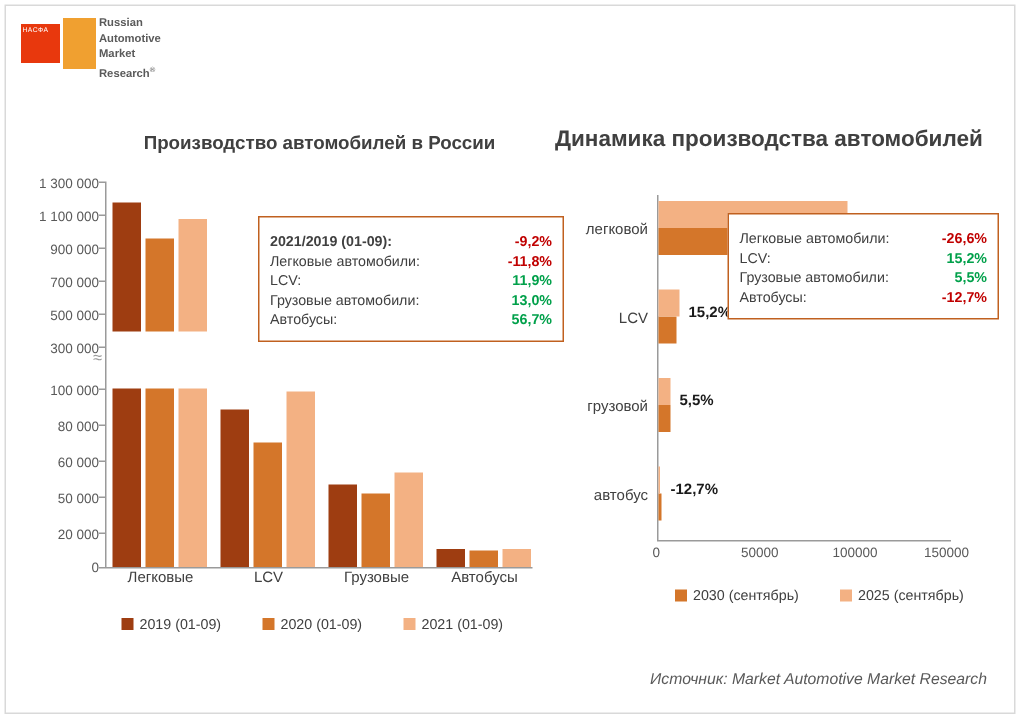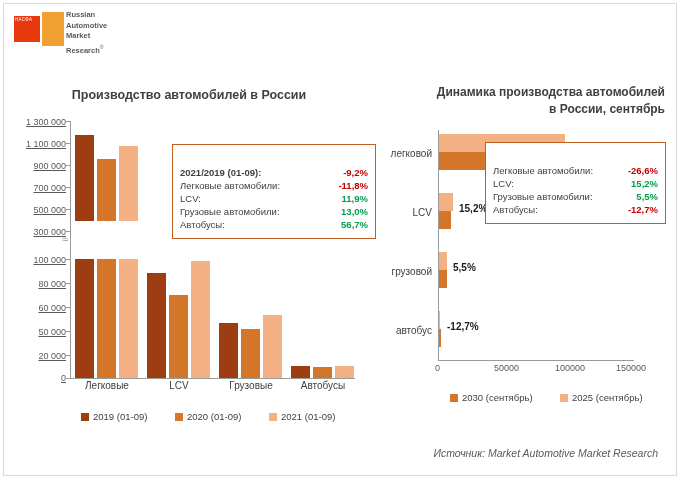--- a/index.html
+++ b/index.html
@@ -19,33 +19,33 @@
   
   .logo{position:absolute;left:14px;top:10px;width:140px;height:52px;}
   .logo .sq-red{position:absolute;left:0;top:6px;width:26px;height:26px;background:#e8380d;}
   .logo .sq-orange{position:absolute;left:28px;top:2px;width:22px;height:34px;background:#f0a030;}
   .logo .nacfa{position:absolute;left:1px;top:1px;font-size:4.5px;color:#ffffff;letter-spacing:.3px;}
   .logo .txt{position:absolute;left:52px;top:0px;font-size:7.5px;font-weight:bold;color:#5a5a5a;line-height:10.5px;}
   .logo .txt sup{font-size:5px;font-weight:normal;}
 
   
   .title-left{
-    position:absolute;left:24px;top:88px;width:330px;
+    position:absolute;left:48px;top:88px;width:330px;
     text-align:center;font-size:12.5px;font-weight:bold;color:#404040;
   }
   .title-right{
     position:absolute;left:370px;top:84px;width:295px;
-    text-align:right;font-size:12px;font-weight:bold;color:#404040;line-height:17px;
+    text-align:left;font-size:15px;font-weight:bold;color:#404040;line-height:17px;
   }
 
   
   .lchart{position:absolute;left:14px;top:118px;width:350px;height:300px;}
   .ly-labels{position:absolute;left:0;top:0;width:54px;height:260px;}
   .ly-labels div{
-    position:absolute;right:2px;font-size:9px;color:#595959;text-align:right;white-space:nowrap;text-decoration:underline;
+    position:absolute;right:2px;font-size:9px;color:#595959;text-align:right;white-space:nowrap;
   }
   .laxis-v{position:absolute;left:56px;top:3px;width:1px;height:257px;background:#9a9a9a;}
   .laxis-h{position:absolute;left:56px;top:260px;width:285px;height:1px;background:#9a9a9a;}
   .ltick{position:absolute;left:52px;width:4px;height:1px;background:#9a9a9a;}
   .lgap{position:absolute;left:48px;font-size:11px;color:#9a9a9a;line-height:6px;}
 
   .plotlow{position:absolute;left:57px;top:141px;width:284px;height:119px;}
   .plothigh{position:absolute;left:57px;top:3px;width:284px;height:100px;}
   .bar{position:absolute;bottom:0;}
   .c19{background:#9e3d11;}
@@ -55,21 +55,21 @@
   .lcats{position:absolute;left:57px;top:262px;width:284px;height:20px;}
   .lcats span{position:absolute;font-size:10px;color:#404040;text-align:center;}
 
   .legend-left{position:absolute;left:57px;top:293px;width:290px;font-size:9.5px;color:#404040;}
   .legend-left .it{position:absolute;white-space:nowrap;}
   .legend-left .sw{display:inline-block;width:8px;height:8px;margin-right:4px;vertical-align:-1px;}
 
   
   .annot{
     position:absolute;background:#ffffff;border:1px solid #c0601f;
-    font-size:9.5px;padding:22px 7px 6px 7px;box-sizing:border-box;
+    font-size:9.5px;padding:11px 7px 6px 7px;box-sizing:border-box;
   }
   .annot .row{position:relative;height:13px;white-space:nowrap;}
   .annot .k{position:absolute;left:0;color:#404040;}
   .annot .k.b{font-weight:bold;}
   .annot .v{position:absolute;right:0;font-weight:bold;text-align:right;}
   .neg{color:#c00000;}
   .pos{color:#00a04a;}
   .annot-left{left:158px;top:26px;width:204px;}
   .annot-right{left:485px;top:142px;width:181px;}
 
@@ -105,21 +105,20 @@
     <div>Russian</div>
     <div>Automotive</div>
     <div>Market</div>
     <div><span>Research</span><sup>®</sup></div>
   </div>
 </div>
 
 <div class="title-left">Производство автомобилей в России</div>
 <div class="title-right">
   <div>Динамика производства автомобилей</div>
-  <div>в России, сентябрь</div>
 </div>
 
 <div class="lchart">
 
   <div class="ly-labels">
     <div style="top:-1px">1 300 000</div>
     <div style="top:21px">1 100 000</div>
     <div style="top:43px">900 000</div>
     <div style="top:65px">700 000</div>
     <div style="top:87px">500 000</div>

